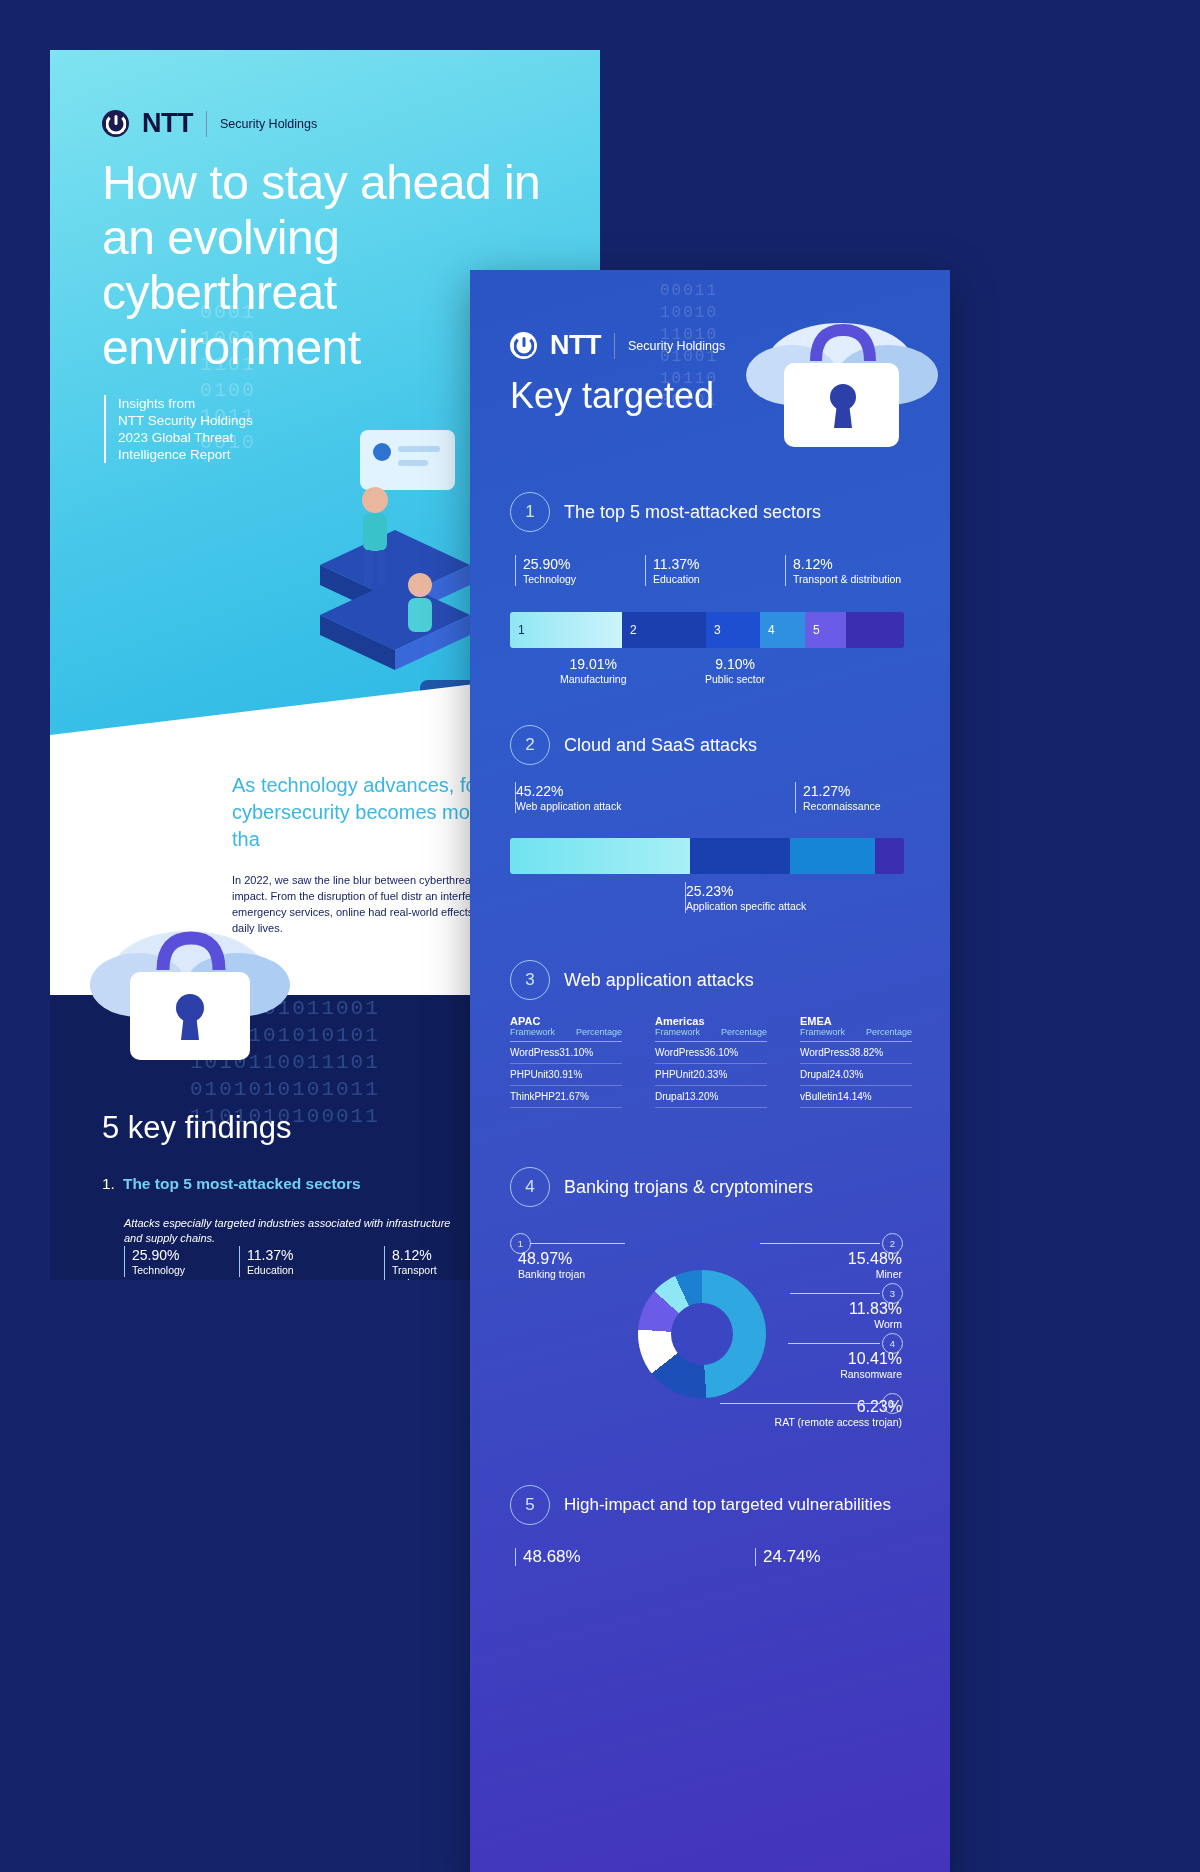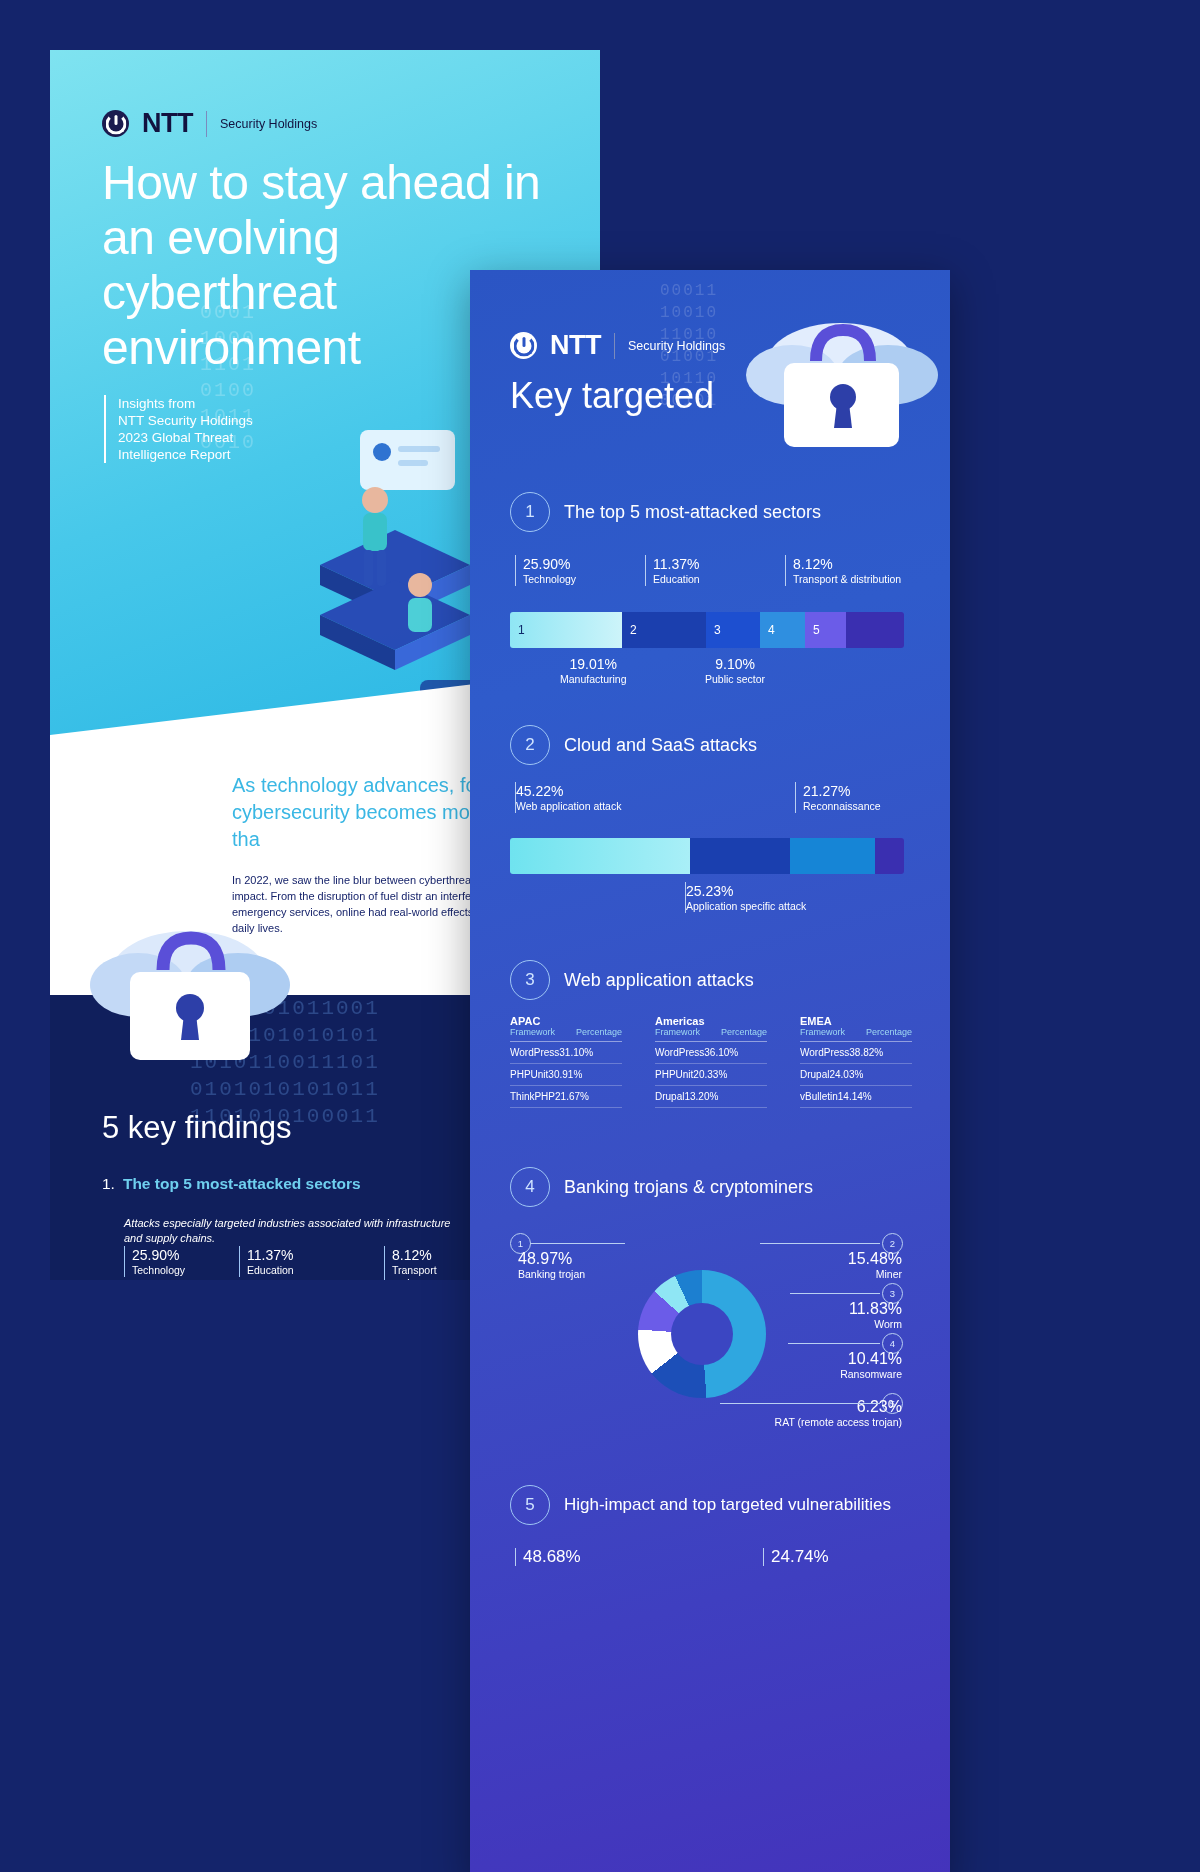--- a/index.html
+++ b/index.html
@@ -461,19 +461,19 @@
       <span class="sec-circle">5</span>
       <span class="sec-title" style="font-size:17px;">High-impact and top targeted vulnerabilities</span>
     </div>
   </div>
   <div style="position:absolute;left:40px;top:1278px;width:400px;">
     <div class="callout" style="left:5px;top:0;">
       <div style="border-left:1px solid #b9cff2;padding-left:7px;">
         <div class="c-val" style="font-size:17px;">48.68%</div>
       </div>
     </div>
-    <div class="callout" style="left:245px;top:0;margin-left:8px;">
+    <div class="callout" style="left:245px;top:0;">
       <div style="border-left:1px solid #b9cff2;padding-left:7px;">
         <div class="c-val" style="font-size:17px;">24.74%</div>
       </div>
     </div>
   </div>
 </div>
 
 </body></html>

